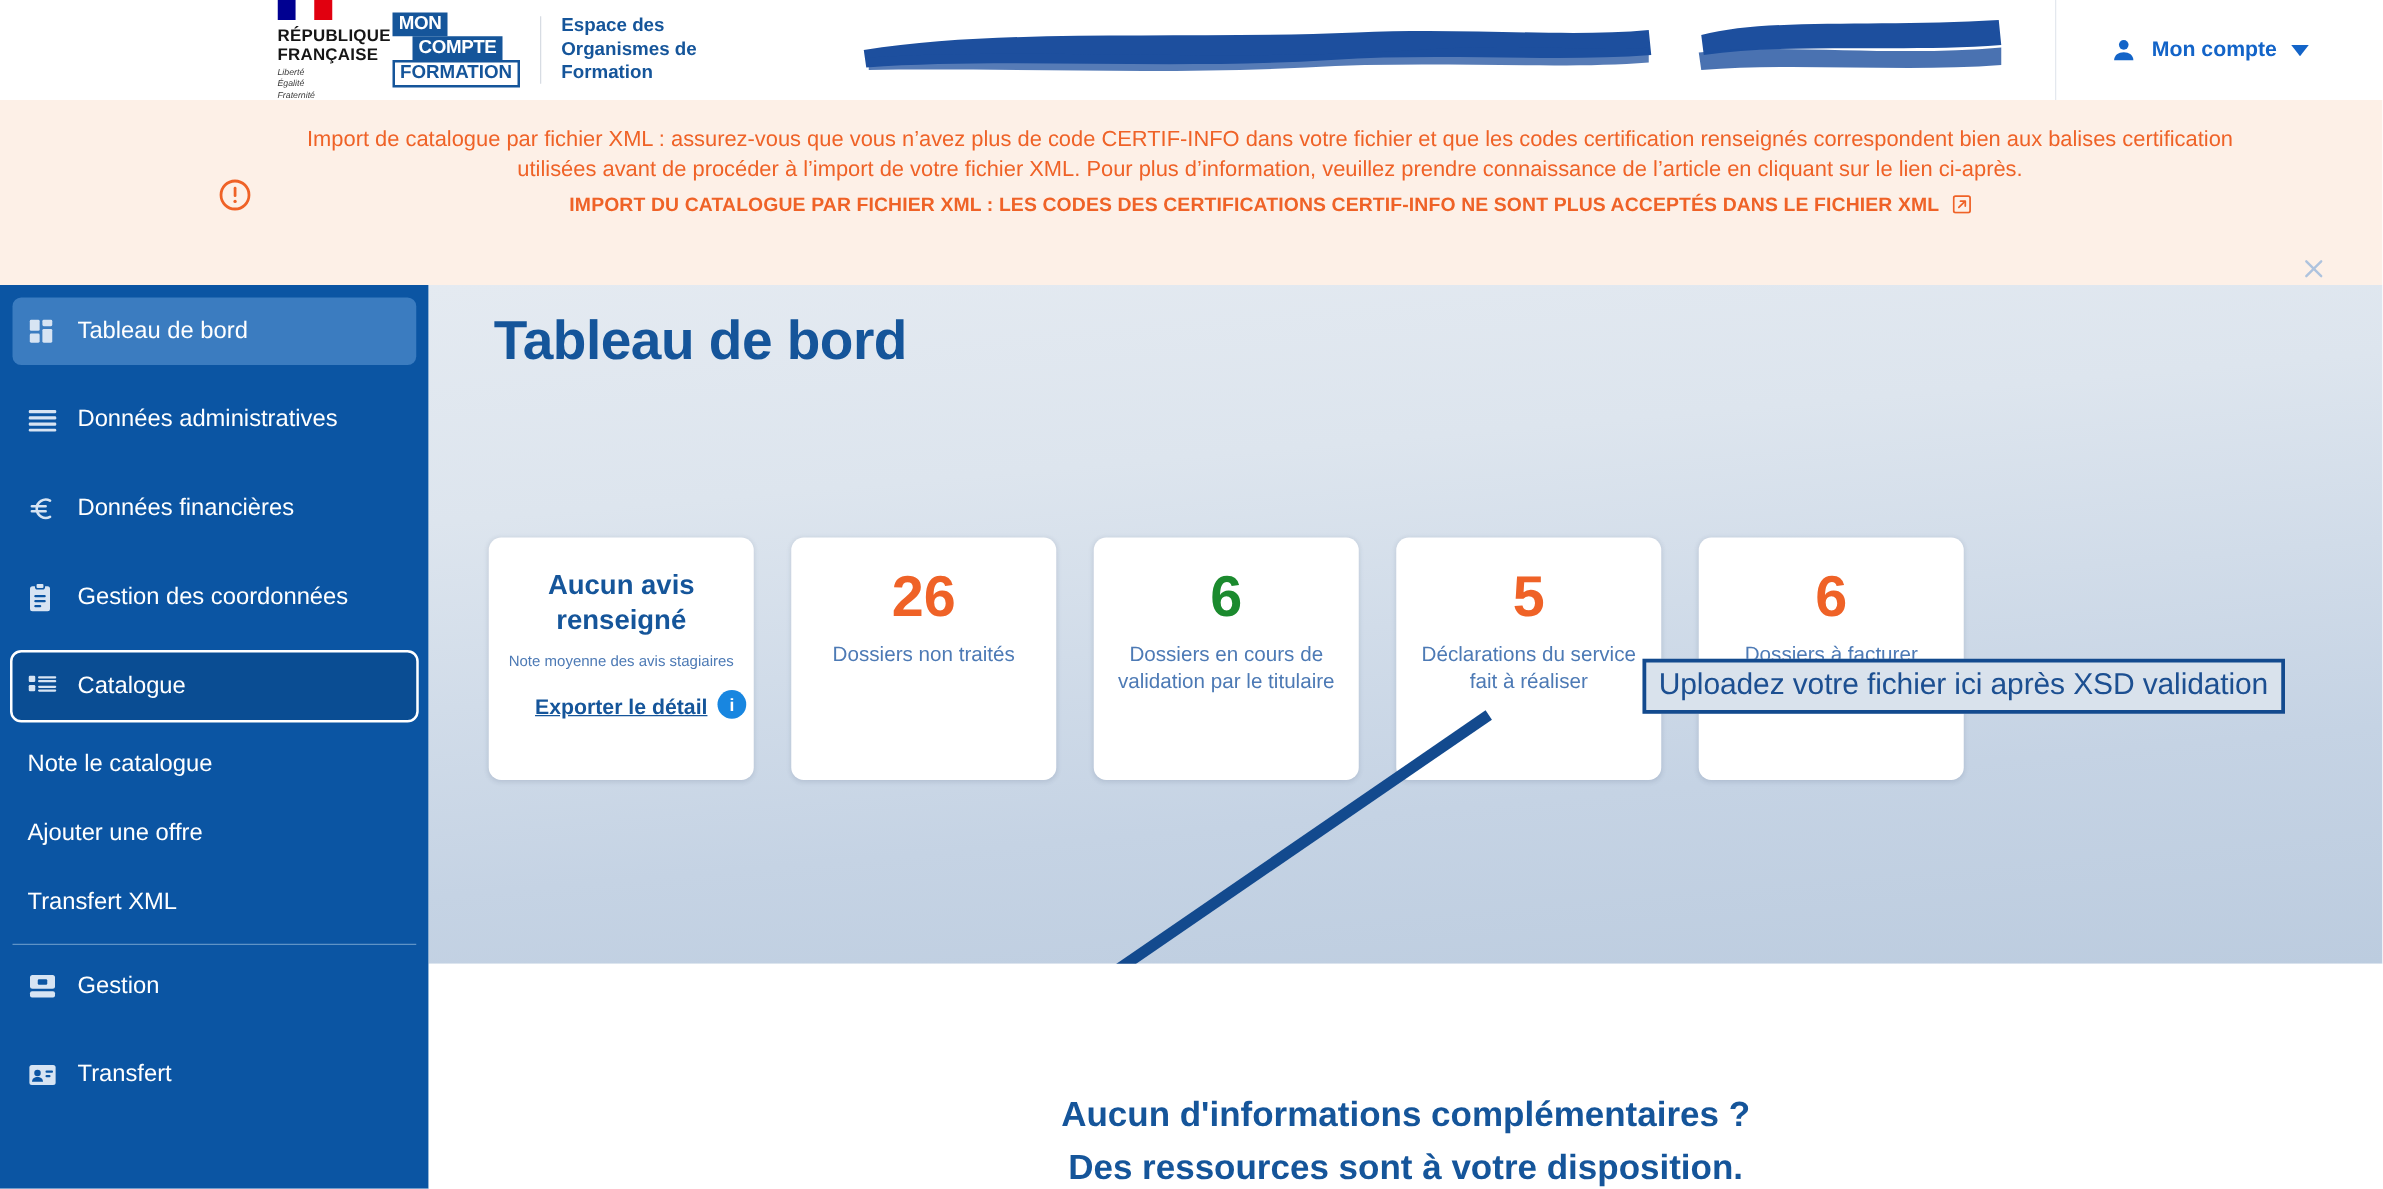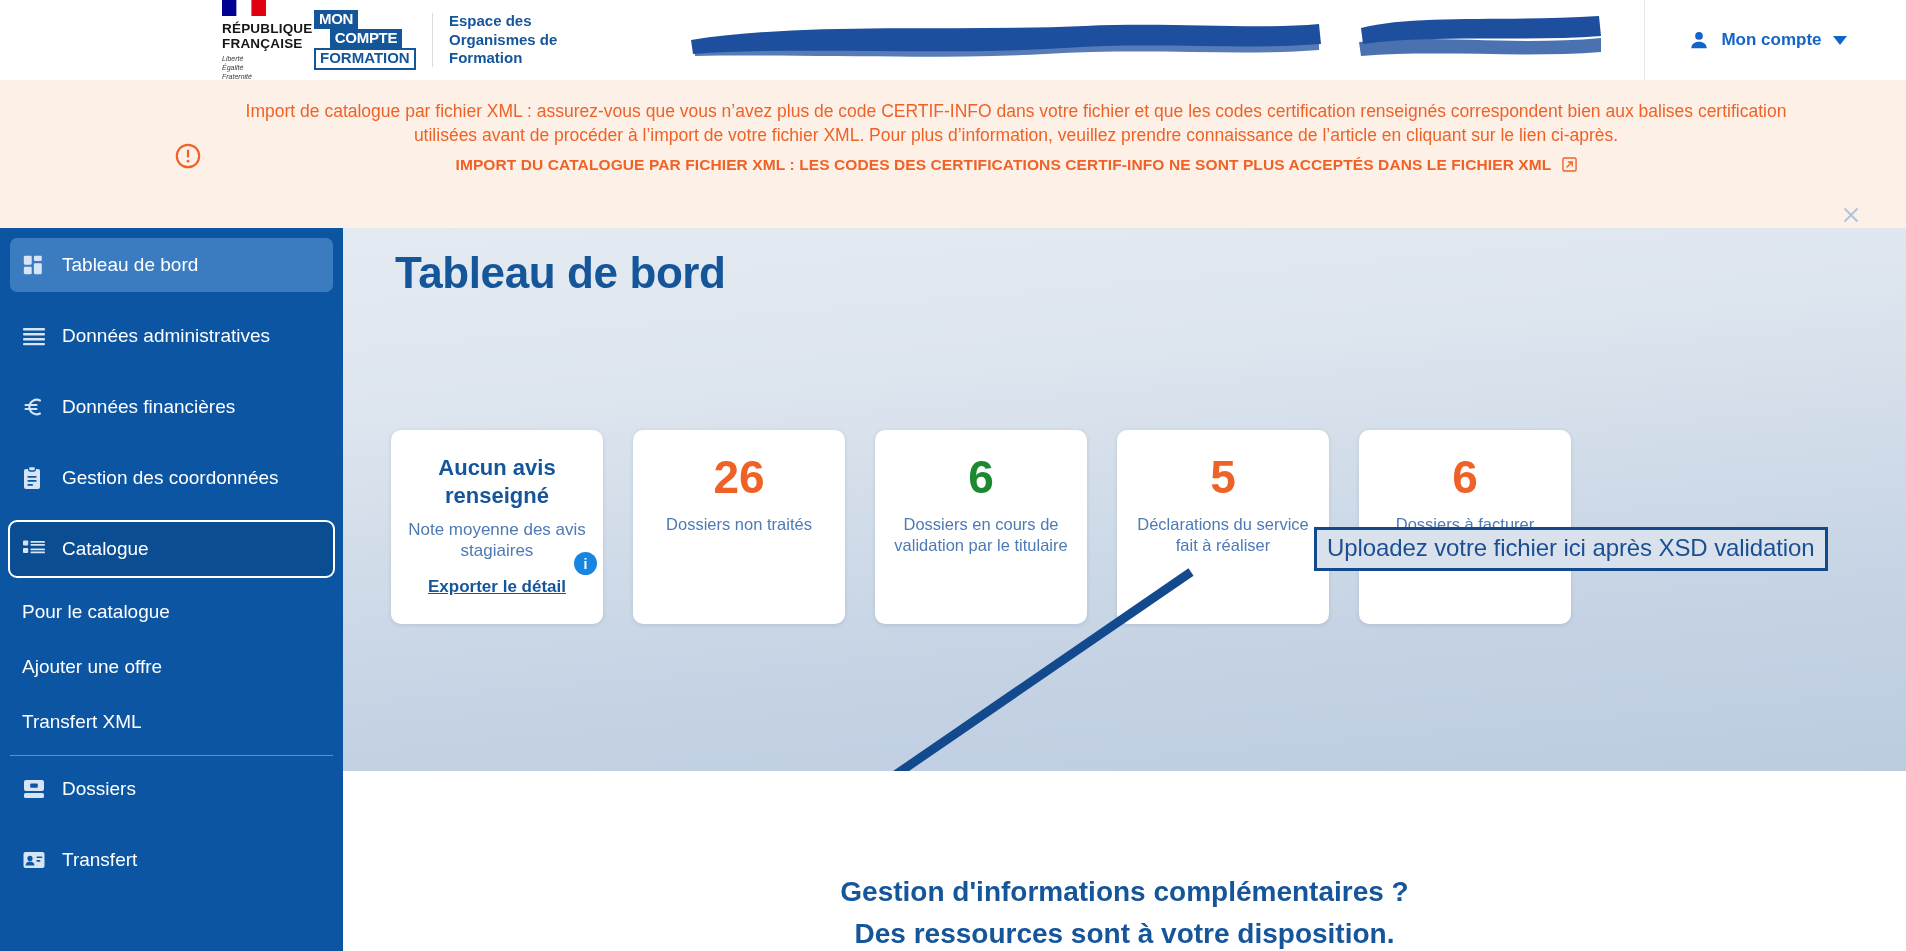--- a/index.html
+++ b/index.html
@@ -110,21 +110,21 @@
   .cards { position: absolute; left: 48px; top: 202px; display: flex; gap: 30px; }
   .card {
     width: 212px; height: 194px; background: #ffffff; border-radius: 10px;
     box-shadow: 0 1px 4px rgba(40,60,90,.14);
     display: flex; flex-direction: column; align-items: center;
     padding: 24px 14px 0 14px; position: relative;
   }
   .card-num { font-size: 46px; font-weight: bold; line-height: 1; margin-bottom: 14px; }
   .card-label { color: #4d7ab5; font-size: 16.5px; text-align: center; line-height: 21px; }
   .card-heading { color: #15559a; font-size: 22px; font-weight: bold; text-align: center; line-height: 28px; }
-  .card-sub { color: #4d7ab5; font-size: 17px; text-align: center; line-height: 21px; margin-top: 9px; }
+  .card-sub { color: #4d7ab5; font-size: 12px; text-align: center; line-height: 21px; margin-top: 9px; }
   .card-link {
     color: #15559a; font-size: 17px; font-weight: bold;
     text-decoration: underline; margin-top: 16px;
   }
   .info-badge {
     position: absolute; right: 6px; top: 122px;
     width: 23px; height: 23px; border-radius: 50%;
     background: #1886e0; color: #fff; font-size: 14px; font-weight: bold;
     display: flex; align-items: center; justify-content: center;
   }
@@ -311,40 +311,40 @@
           <rect x="8.4" y="9.5" width="14.6" height="1.8" rx=".9" fill="#d7e4f3"></rect>
           <rect x="8.4" y="12.5" width="14.6" height="1.8" rx=".9" fill="#d7e4f3"></rect>
         </svg>
       </span>
       <span>Catalogue</span>
     </div>
 
     <div style="height:8px"></div>
 
     <div class="sub-item">
-      <span>Pour le catalogue</span>
+      <span>Note le catalogue</span>
     </div>
     <div class="sub-item">
       <span>Ajouter une offre</span>
     </div>
     <div class="sub-item">
       <span>Transfert XML</span>
     </div>
 
     <div class="nav-sep"></div>
 
     <div class="nav-item">
       <span class="ico">
         <svg width="24" height="22" viewBox="0 0 24 22">
           <rect x="2" y="2" width="20" height="11" rx="2" fill="#d7e4f3"></rect>
           <rect x="8.2" y="5.4" width="7.6" height="4.4" rx="1" fill="#0b55a3"></rect>
           <rect x="2" y="15" width="20" height="5" rx="1.6" fill="#d7e4f3"></rect>
         </svg>
       </span>
-      <span>Dossiers</span>
+      <span>Gestion</span>
     </div>
 
     <div class="nav-spacer"></div>
 
     <div class="nav-item">
       <span class="ico">
         <svg width="24" height="20" viewBox="0 0 24 20">
           <rect x="1.5" y="2" width="21" height="16" rx="2" fill="#d7e4f3"></rect>
           <circle cx="8" cy="8.4" r="2.6" fill="#0b55a3"></circle>
           <path d="M3.6 15.4c0-2.5 2-3.8 4.4-3.8s4.4 1.3 4.4 3.8z" fill="#0b55a3"></path>
@@ -396,18 +396,18 @@
         <line x1="508" y1="14" x2="68" y2="316" stroke="#134a8e" stroke-width="9" stroke-linecap="butt"></line>
         <polygon points="24,348 88,298 92,344" fill="#134a8e"></polygon>
       </svg>
 
       <div class="anno-box">
         <span>Uploadez votre fichier ici après XSD validation</span>
       </div>
     </div>
 
     <div class="main-bottom">
-      <div class="need-info">Gestion d'informations complémentaires ?</div>
+      <div class="need-info">Aucun d'informations complémentaires ?</div>
       <div class="need-info">Des ressources sont à votre disposition.</div>
     </div>
   </div>
 
 </div>
 
 </body></html>

